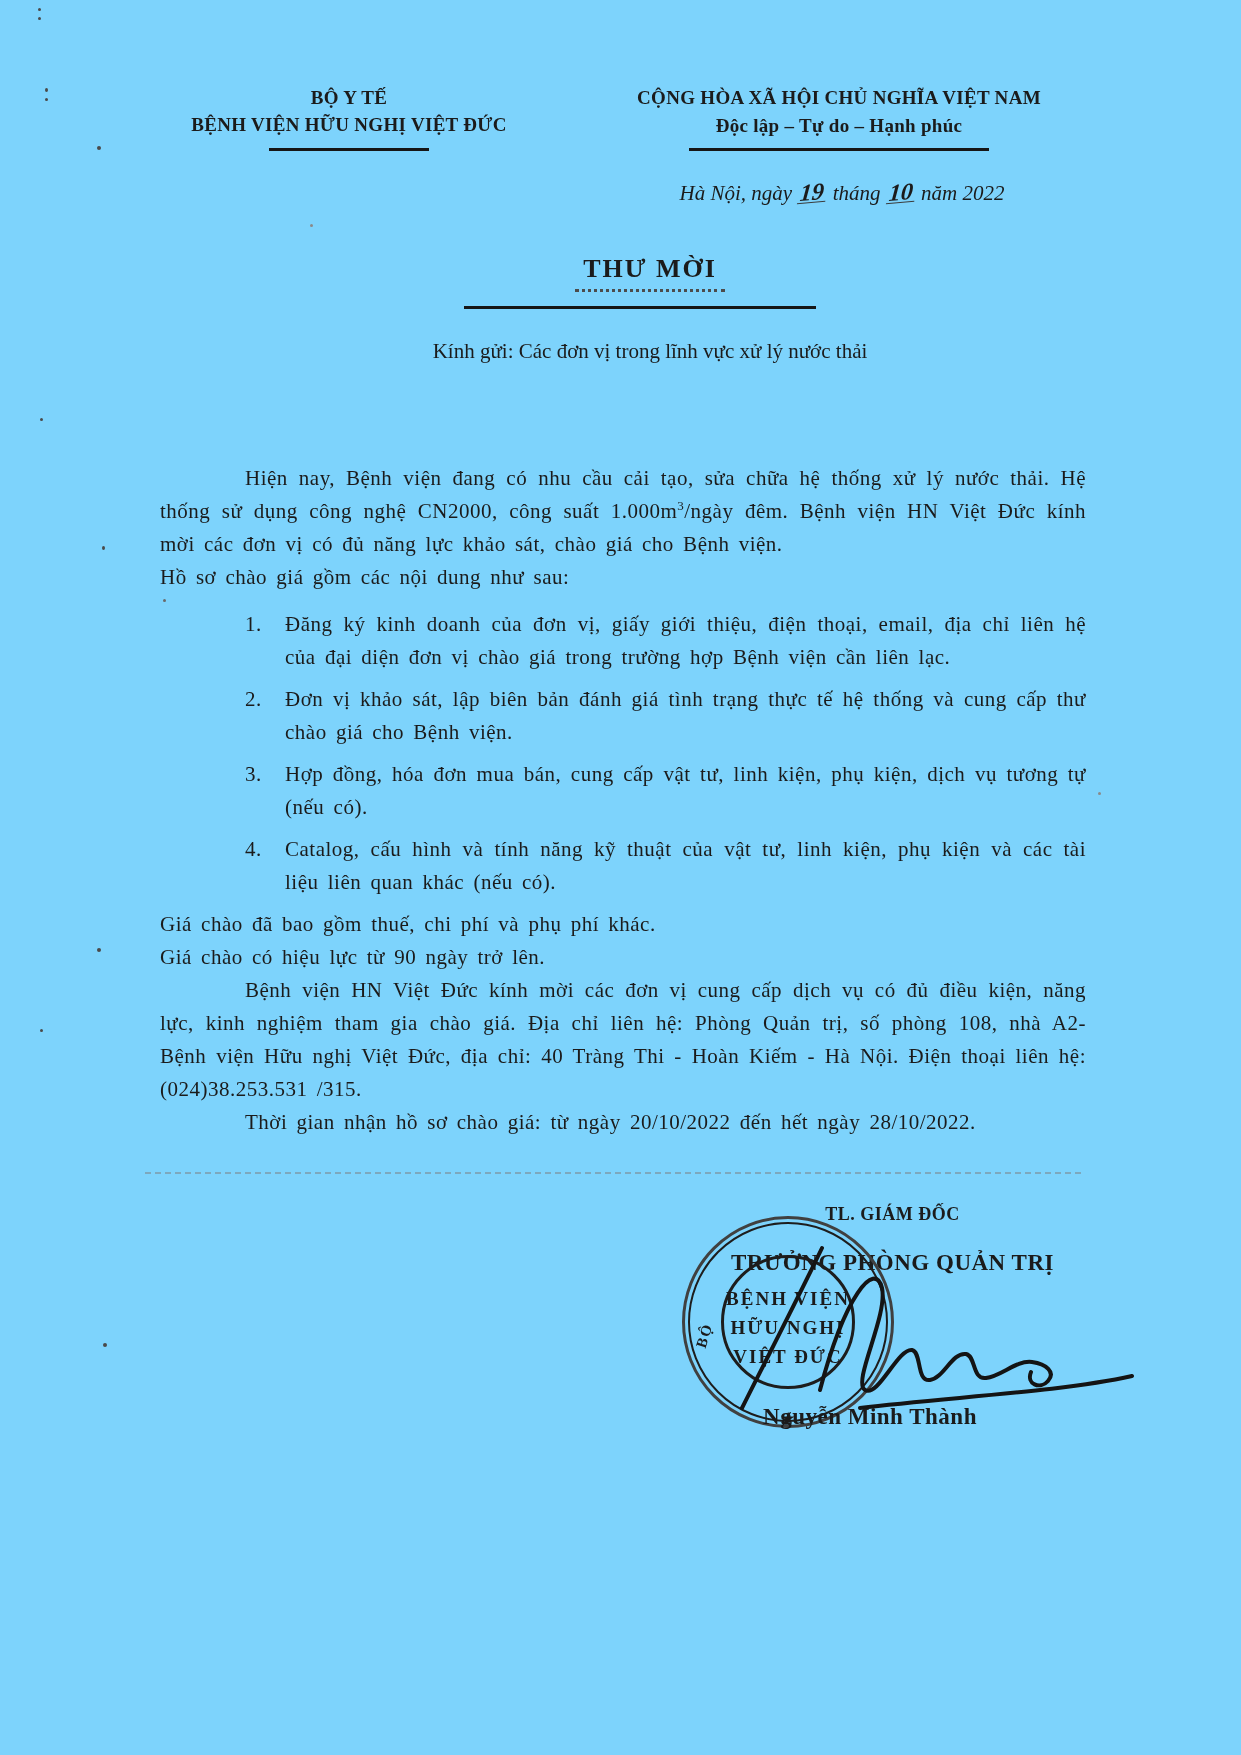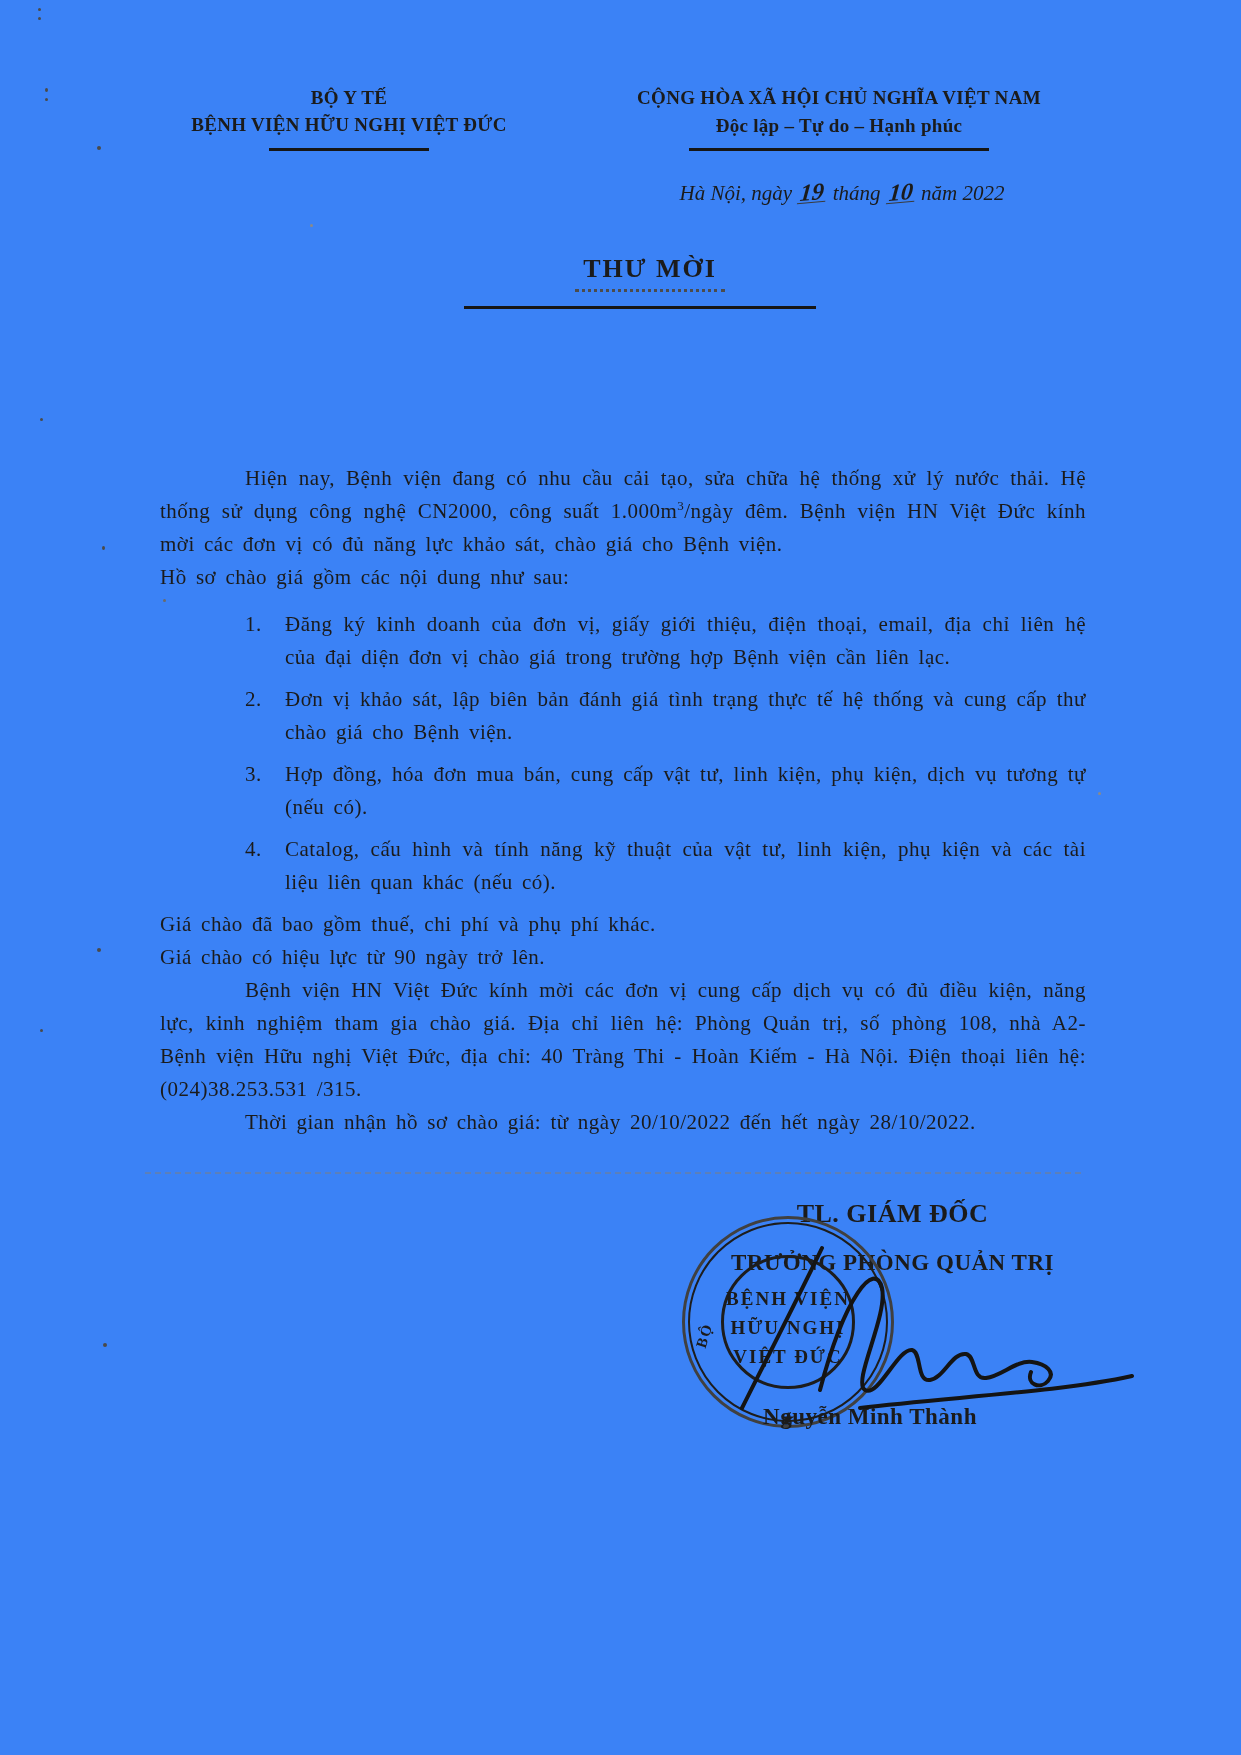--- a/index.html
+++ b/index.html
@@ -1,19 +1,19 @@
 <!DOCTYPE html>
 <html lang="vi"><head>
 <meta charset="utf-8">
 <style>
   html,body{margin:0;padding:0;background:#e8e8e8;}
   .page{
     position:relative;
     width:1241px;height:1755px;
-    background:#3b82f6;
+    background:#7dd3fc;
     font-family:"Liberation Serif","DejaVu Serif",serif;
     color:#1b1b1b;
     overflow:hidden;
   }
   
   .hdr-left{
     position:absolute;left:118px;top:84px;width:462px;
     text-align:center;font-weight:bold;font-size:19px;line-height:27px;
     letter-spacing:.3px;
   }
@@ -61,21 +61,21 @@
   .mt7{margin-top:7px;}
   .mt4{margin-top:4px;}
   
   .noise-line{
     position:absolute;left:145px;top:1172px;width:936px;
     border-top:2px dashed rgba(125,125,125,.5);
   }
   .speck{position:absolute;border-radius:50%;background:#4a4a4a;}
   
   .sigblock{position:absolute;left:640px;top:1200px;width:505px;text-align:center;}
-  .sig-t1{font-size:26px;font-weight:bold;letter-spacing:.5px;line-height:28px;}
+  .sig-t1{font-size:18px;font-weight:bold;letter-spacing:.5px;line-height:28px;}
   .sig-t2{font-size:23px;font-weight:bold;letter-spacing:.5px;line-height:30px;margin-top:20px;}
   .signer{
     position:absolute;left:620px;top:1404px;width:500px;text-align:center;
     font-size:23px;font-weight:bold;letter-spacing:.5px;
   }
   .stamp{
     position:absolute;left:682px;top:1216px;width:212px;height:212px;
     border:3px solid #404040;border-radius:50%;box-sizing:border-box;
   }
   .stamp .ring2{
@@ -136,20 +136,21 @@
     <span class="handnum">19</span>
     <span>tháng</span>
     <span class="handnum">10</span>
     <span>năm 2022</span>
   </div>
 
   <div class="titleblock">
     <div class="doc-title">THƯ MỜI</div>
     <div class="title-rule"></div>
     <div class="subtitle-rule"></div>
+    <div class="salutation">Kính gửi: Các đơn vị trong lĩnh vực xử lý nước thải</div>
   </div>
 
   <div class="body">
     <p class="indent"><span>Hiện nay, Bệnh viện đang có nhu cầu cải tạo, sửa chữa hệ thống xử lý nước thải. Hệ thống sử dụng công nghệ CN2000, công suất 1.000m</span><sup>3</sup><span>/ngày đêm. Bệnh viện HN Việt Đức kính mời các đơn vị có đủ năng lực khảo sát, chào giá cho Bệnh viện.</span></p>
 
     <p class="hang mt14">Hồ sơ chào giá gồm các nội dung như sau:</p>
 
     <div class="olist">
       <div class="item">
         <span class="num">1.</span>

